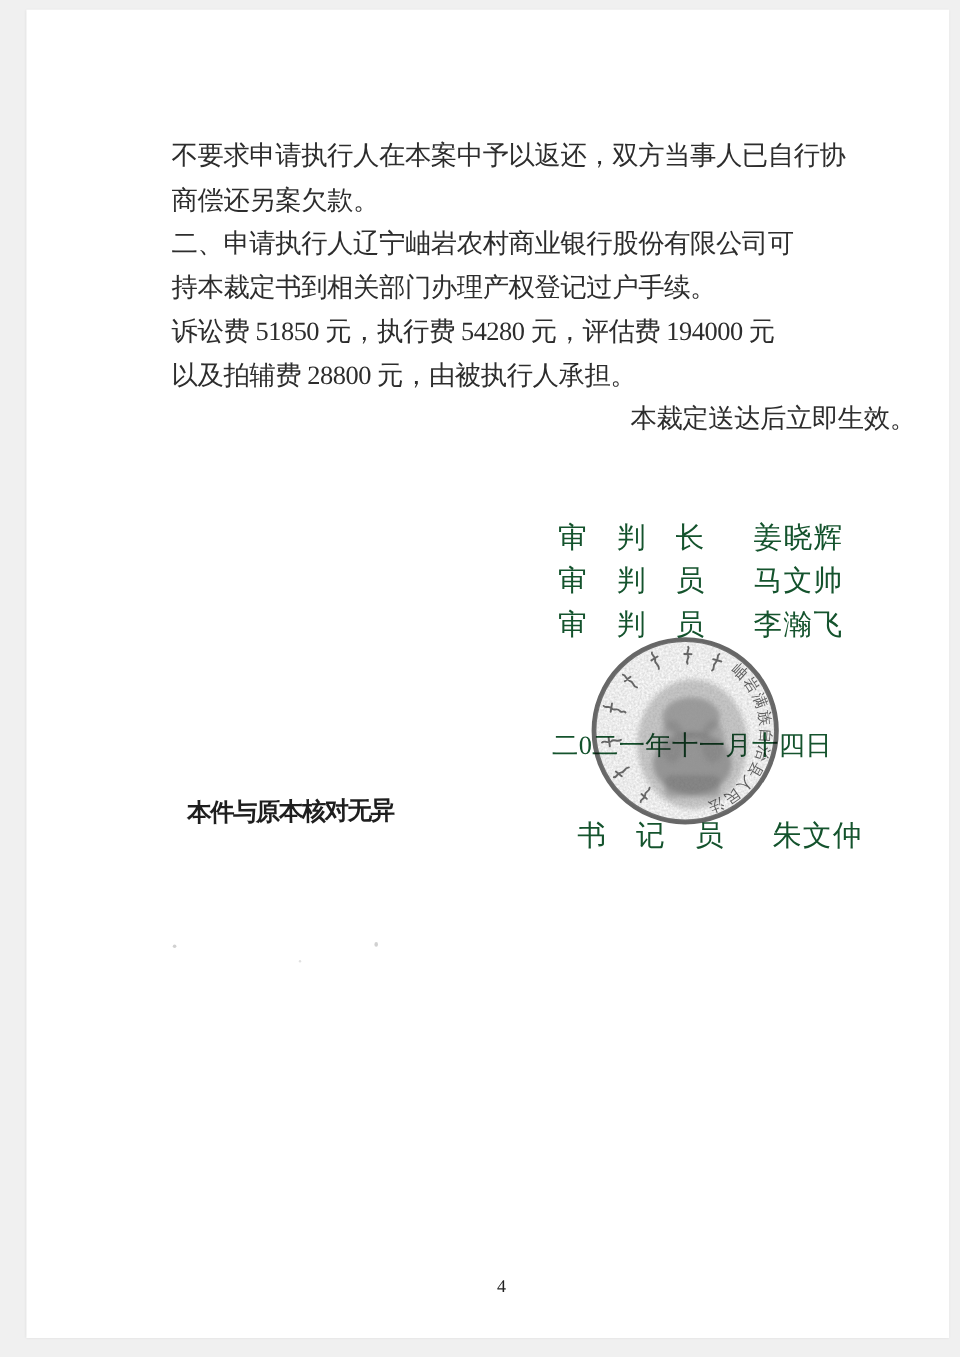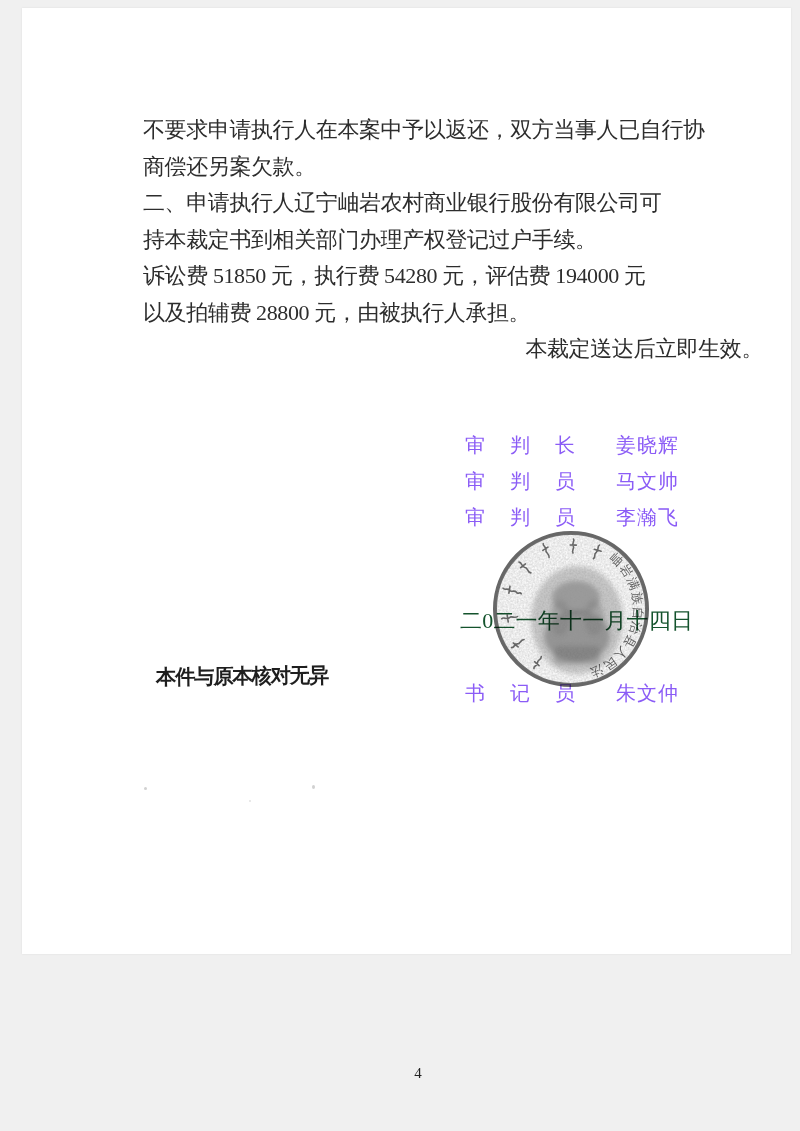--- a/index.html
+++ b/index.html
@@ -2,36 +2,36 @@
 <html><head>
 <meta charset="utf-8">
 <style>
   html,body{margin:0;padding:0;}
   body{
     width:800px;height:1131px;position:relative;overflow:hidden;
     background:#f0f0f0;
     font-family:"Liberation Serif","DejaVu Serif",serif;
   }
   .page{
-    position:absolute;left:22px;top:8px;width:769px;height:946px;
+    position:absolute;left:22px;top:8px;width:769px;height:1107px;
     background:#ffffff;box-shadow:0 0 2px rgba(0,0,0,.08);
   }
   
   .body-text{
     position:absolute;left:121px;top:104px;width:620px;
     font-size:22px;line-height:36.5px;letter-spacing:-0.4px;color:#2d2d2d;
   }
   .para{margin:0;white-space:pre-line;}
   .para.indent{text-indent:44px;text-align:right;}
   
-  .sig-row{position:absolute;left:443px;font-size:20px;color:#8b5cf6;white-space:nowrap;}
+  .sig-row{position:absolute;left:443px;font-size:24px;color:#14532d;white-space:nowrap;}
   .sig-row.r1{top:424px;}
   .sig-row.r2{top:460px;}
   .sig-row.r3{top:496px;}
-  .sig-row.clerk{top:672px;}
+  .sig-row.clerk{top:672px;margin-left:16px;}
   .sig-title{letter-spacing:25px;}
   .sig-name{margin-left:16px;letter-spacing:1px;}
   .date-line{
     position:absolute;left:438px;top:598px;font-size:22px;color:#14532d;
     letter-spacing:0.2px;white-space:nowrap;z-index:1;
   }
   .verify-note{
     position:absolute;left:134px;top:655px;font-size:20.5px;font-weight:700;
     letter-spacing:-1.2px;color:#1e1e1e;transform:rotate(-0.7deg) scaleX(.99);
     transform-origin:left center;white-space:nowrap;

